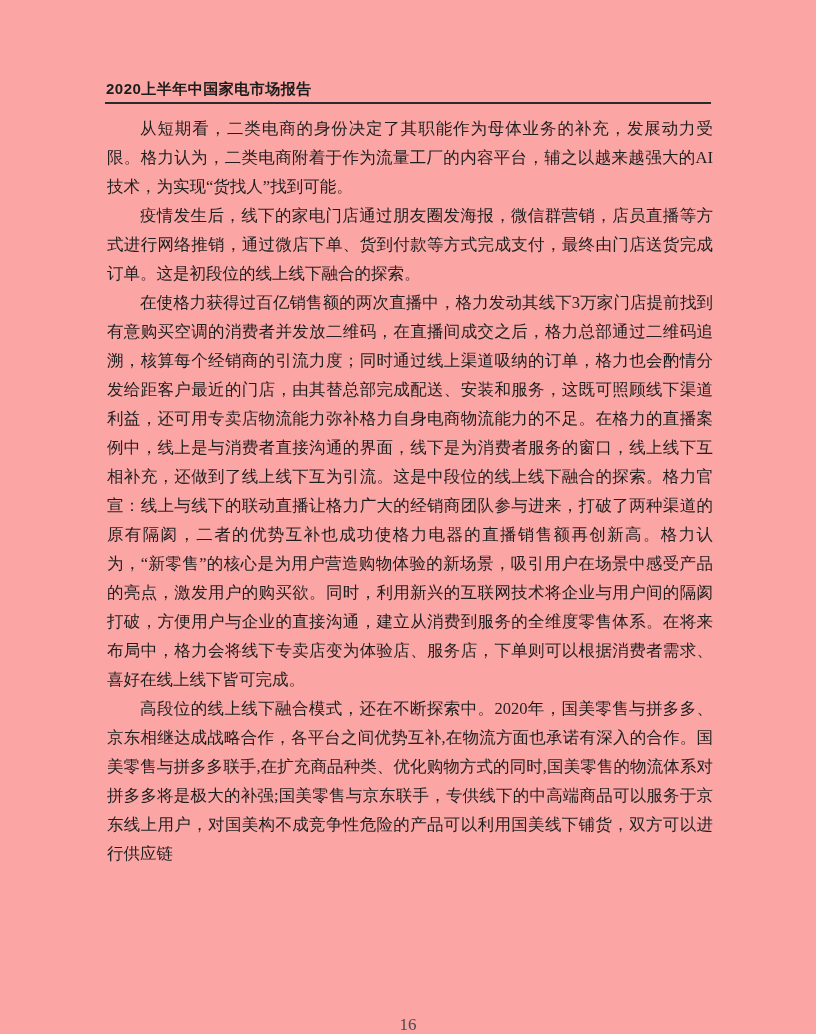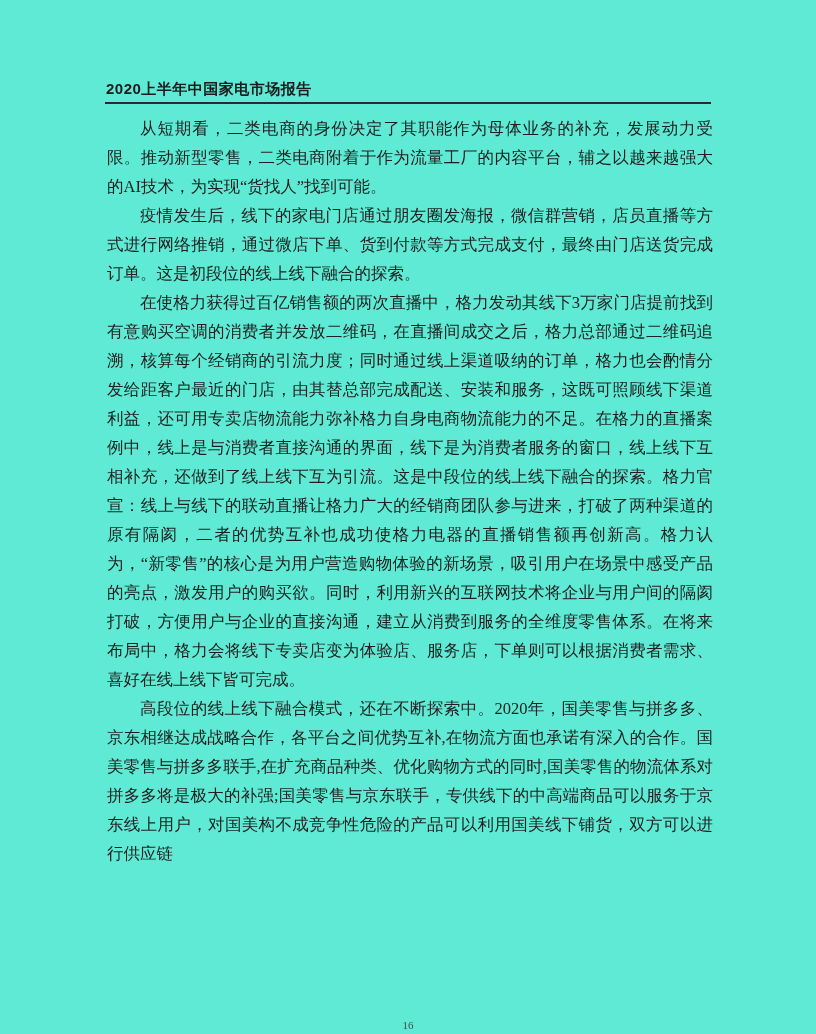--- a/index.html
+++ b/index.html
@@ -4,21 +4,21 @@
 <style>
   html, body {
     margin: 0;
     padding: 0;
     background: #ffffff;
   }
   .page {
     position: relative;
     width: 816px;
     height: 1034px;
-    background: #5eead4;
+    background: #fca5a5;
     overflow: hidden;
     font-family: "Liberation Serif", "DejaVu Serif", serif;
   }
   .header-title {
     position: absolute;
     left: 106px;
     top: 79px;
     width: 606px;
     font-family: "Liberation Sans", "DejaVu Sans", sans-serif;
     font-weight: bold;
@@ -57,36 +57,36 @@
   .lead {
     font-family: "Liberation Sans", "DejaVu Sans", sans-serif;
     font-weight: bold;
   }
   .footer {
     position: absolute;
     left: 0;
     top: 1016px;
     width: 816px;
     text-align: center;
-    font-size: 11px;
+    font-size: 17px;
     line-height: 18px;
     color: #4a4a4a;
   }
 </style>
 </head>
 <body>
 
 <div class="page">
 
   <div class="header-title">2020上半年中国家电市场报告</div>
 
   <div class="header-rule"></div>
 
   <div class="content">
-    <p class="para">从短期看，二类电商的身份决定了其职能作为母体业务的补充，发展动力受限。推动新型零售，二类电商附着于作为流量工厂的内容平台，辅之以越来越强大的AI技术，为实现“货找人”找到可能。</p>
+    <p class="para">从短期看，二类电商的身份决定了其职能作为母体业务的补充，发展动力受限。格力认为，二类电商附着于作为流量工厂的内容平台，辅之以越来越强大的AI技术，为实现“货找人”找到可能。</p>
     <p class="para">疫情发生后，线下的家电门店通过朋友圈发海报，微信群营销，店员直播等方式进行网络推销，通过微店下单、货到付款等方式完成支付，最终由门店送货完成订单。这是初段位的线上线下融合的探索。</p>
     <p class="para">在使格力获得过百亿销售额的两次直播中，格力发动其线下3万家门店提前找到有意购买空调的消费者并发放二维码，在直播间成交之后，格力总部通过二维码追溯，核算每个经销商的引流力度；同时通过线上渠道吸纳的订单，格力也会酌情分发给距客户最近的门店，由其替总部完成配送、安装和服务，这既可照顾线下渠道利益，还可用专卖店物流能力弥补格力自身电商物流能力的不足。在格力的直播案例中，线上是与消费者直接沟通的界面，线下是为消费者服务的窗口，线上线下互相补充，还做到了线上线下互为引流。这是中段位的线上线下融合的探索。格力官宣：线上与线下的联动直播让格力广大的经销商团队参与进来，打破了两种渠道的原有隔阂，二者的优势互补也成功使格力电器的直播销售额再创新高。格力认为，“新零售”的核心是为用户营造购物体验的新场景，吸引用户在场景中感受产品的亮点，激发用户的购买欲。同时，利用新兴的互联网技术将企业与用户间的隔阂打破，方便用户与企业的直接沟通，建立从消费到服务的全维度零售体系。在将来布局中，格力会将线下专卖店变为体验店、服务店，下单则可以根据消费者需求、喜好在线上线下皆可完成。</p>
     <p class="para">高段位的线上线下融合模式，还在不断探索中。2020年，国美零售与拼多多、京东相继达成战略合作，各平台之间优势互补,在物流方面也承诺有深入的合作。国美零售与拼多多联手,在扩充商品种类、优化购物方式的同时,国美零售的物流体系对拼多多将是极大的补强;国美零售与京东联手，专供线下的中高端商品可以服务于京东线上用户，对国美构不成竞争性危险的产品可以利用国美线下铺货，双方可以进行供应链</p>
   </div>
 
   <div class="footer">
     <span>16</span>
   </div>
 
 </div>

